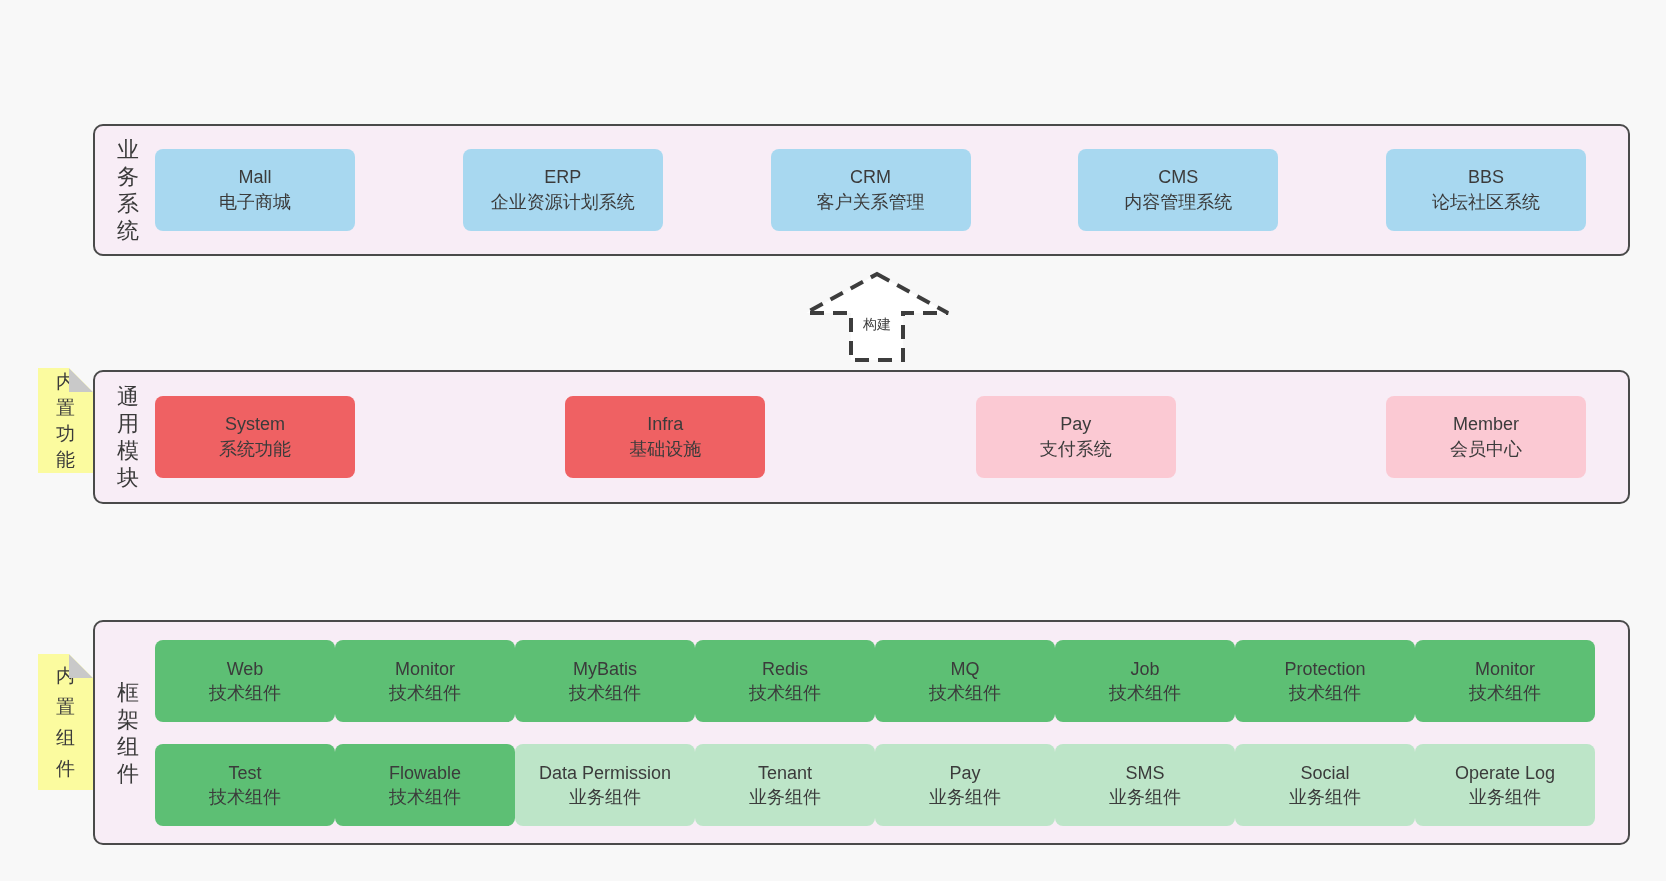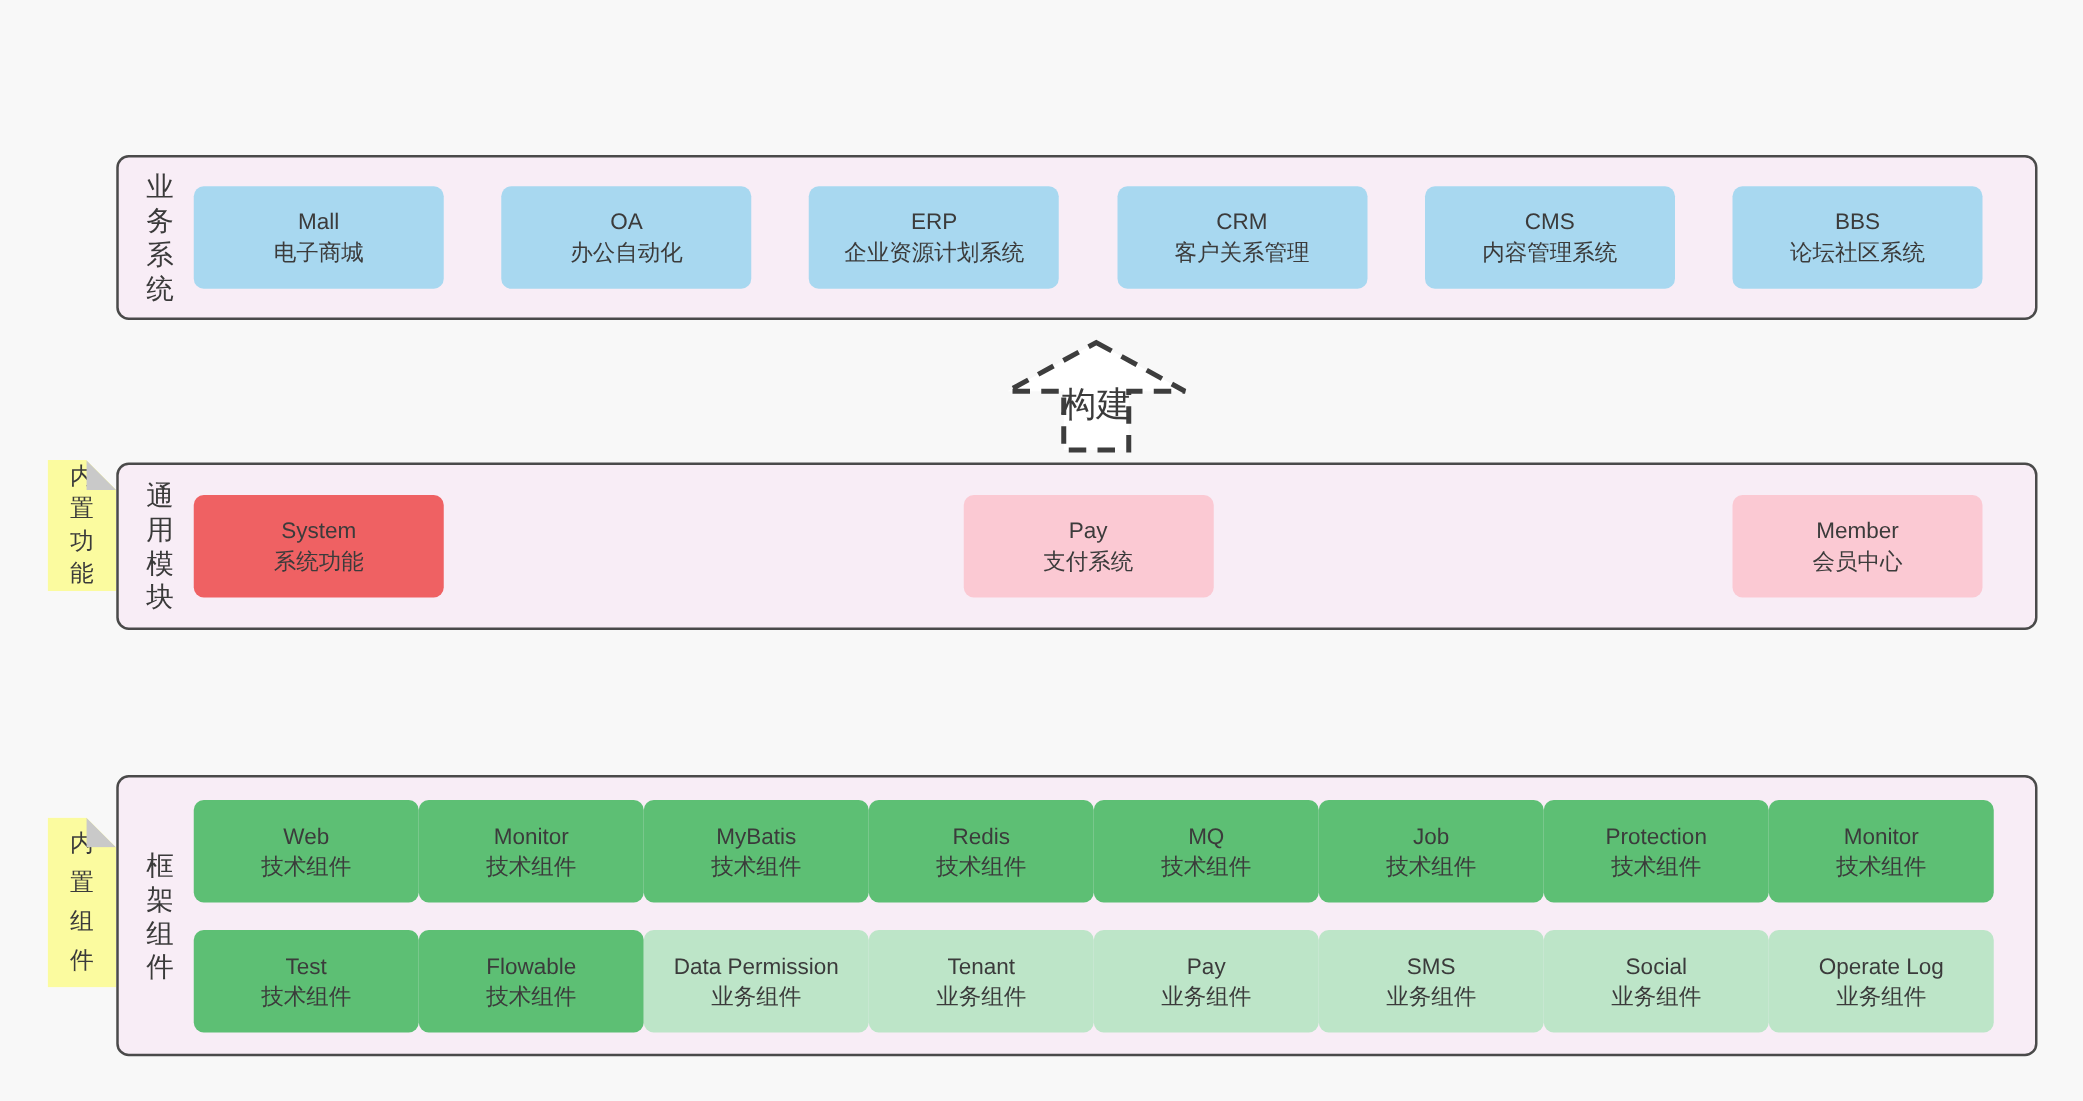--- a/index.html
+++ b/index.html
@@ -82,43 +82,39 @@
   }
   .note-2 .note-text{line-height:31px;}
   
   .arrow{position:absolute;width:150px;height:92px;z-index:1;}
   .arrow-1{left:802px;top:271px;}
   .arrow-2{left:818px;top:518px;}
   .arrow svg{display:block;width:150px;height:92px;}
   .arrow-label{
     position:absolute;left:0;right:0;top:40px;
     text-align:center;
-    font-size:28px;line-height:26px;
+    font-size:14px;line-height:26px;
     color:#3b3b3b;
   }
 </style>
 </head>
 <body>
 
 <div class="canvas">
 
   <section class="band band-1">
     <div class="band-label">业
 务
 系
 统</div>
     <div class="band-rows">
         <div class="row">
           <div class="box blue">
             <div>Mall</div>
             <div>电子商城</div>
-          </div>
-          <div class="box blue">
-            <div>OA</div>
-            <div>办公自动化</div>
           </div>
           <div class="box blue">
             <div>ERP</div>
             <div>企业资源计划系统</div>
           </div>
           <div class="box blue">
             <div>CRM</div>
             <div>客户关系管理</div>
           </div>
           <div class="box blue">
@@ -152,20 +148,24 @@
     <div class="band-label">通
 用
 模
 块</div>
     <div class="band-rows">
         <div class="row">
           <div class="box red">
             <div>System</div>
             <div>系统功能</div>
           </div>
+          <div class="box red">
+            <div>Infra</div>
+            <div>基础设施</div>
+          </div>
           <div class="box pink">
             <div>Pay</div>
             <div>支付系统</div>
           </div>
           <div class="box pink">
             <div>Member</div>
             <div>会员中心</div>
           </div>
         </div>
       </div>

